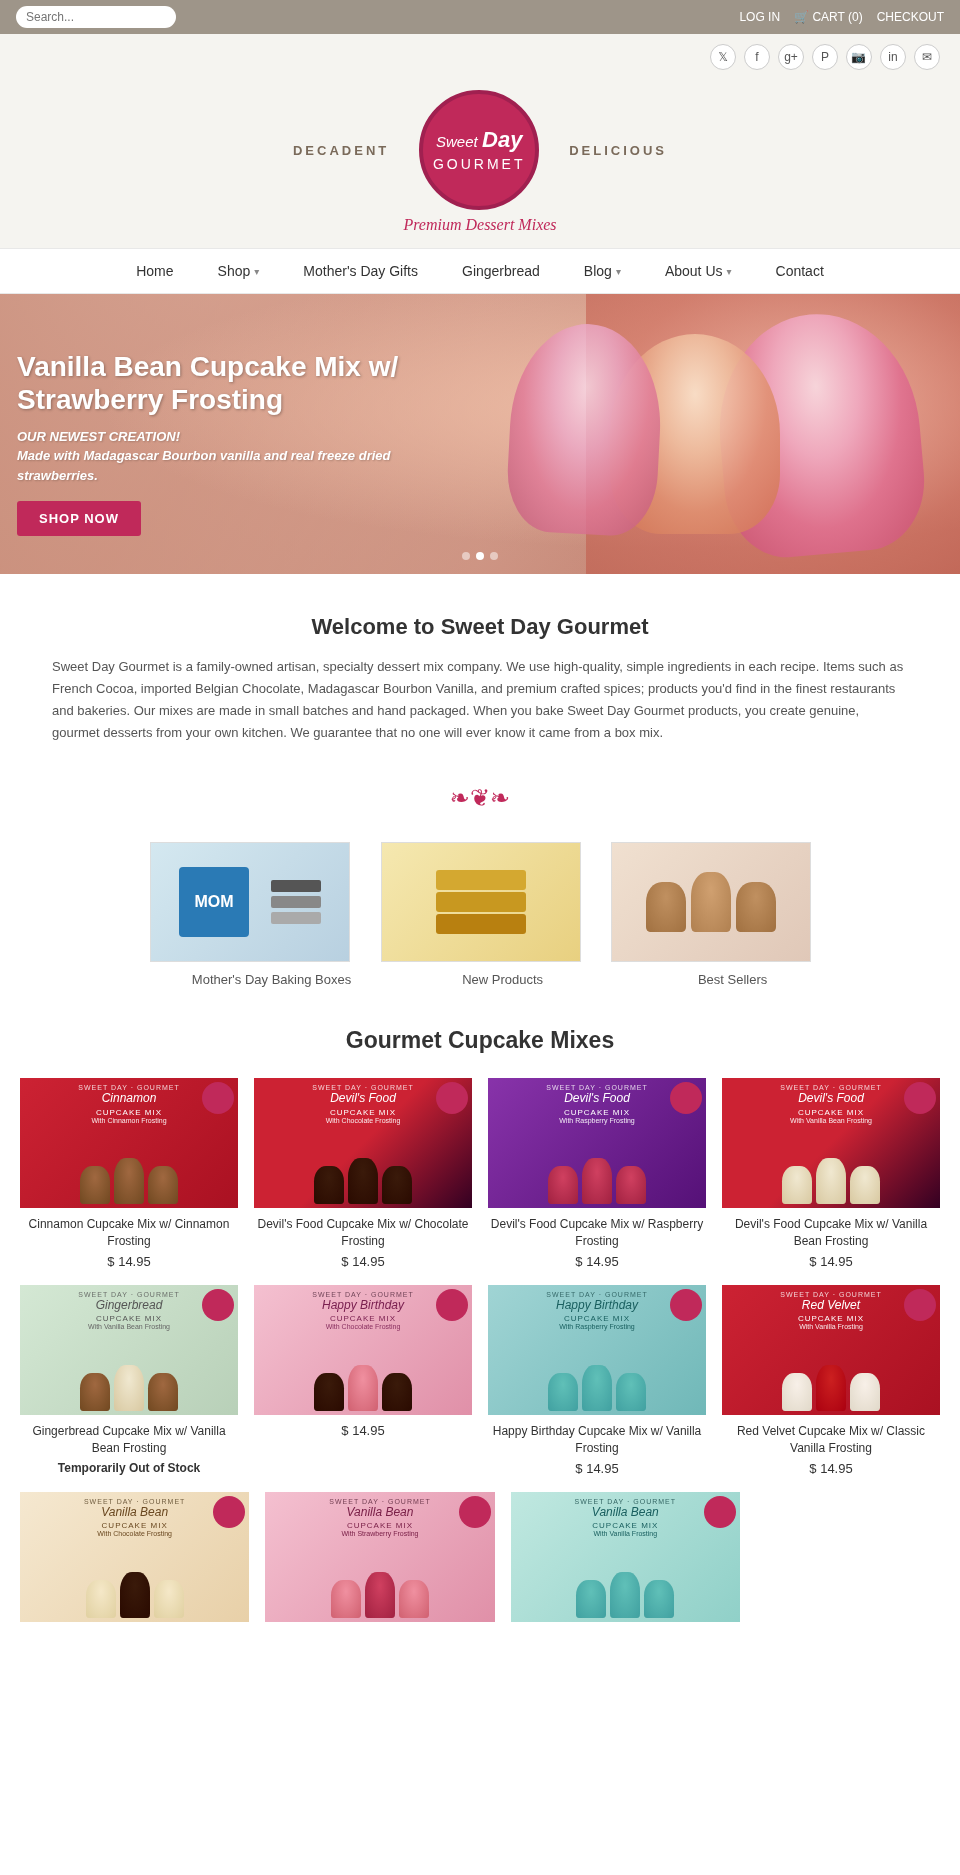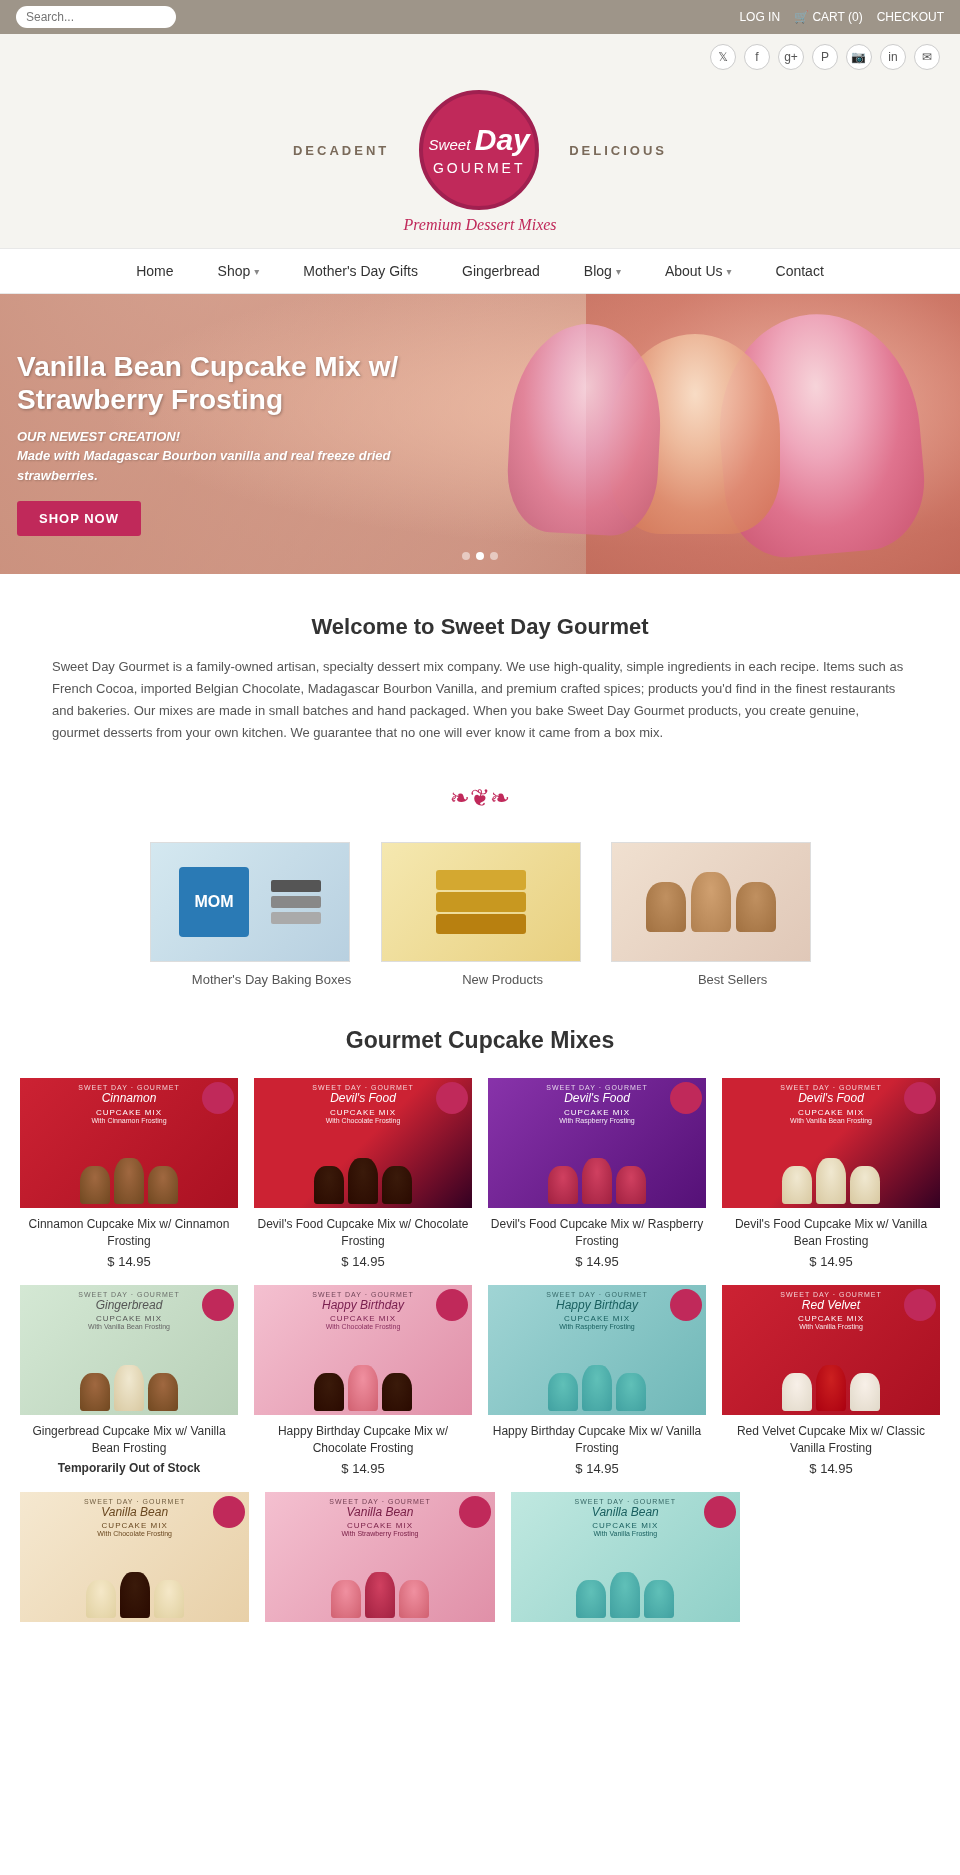--- a/index.html
+++ b/index.html
@@ -80,21 +80,21 @@
       margin: 0 30px;
       position: relative;
       border: 4px solid #a02050;
     }
     .logo-badge-inner {
       color: #fff;
       text-align: center;
       line-height: 1.2;
     }
     .logo-badge-inner .script { font-size: 15px; font-style: italic; }
-    .logo-badge-inner .big { font-size: 30px; font-weight: bold; font-style: italic; }
+    .logo-badge-inner .big { font-size: 22px; font-weight: bold; font-style: italic; }
     .logo-badge-inner .gourmet { font-size: 14px; letter-spacing: 3px; text-transform: uppercase; margin-top: 2px; }
     .tagline {
       font-size: 16px;
       color: #c0295a;
       font-style: italic;
       margin-top: 6px;
       font-family: Georgia, serif;
     }
 
     
@@ -642,21 +642,20 @@
           <span class="box-label-type" style="color:#7a2050">CUPCAKE MIX</span>
           <span class="box-label-sub" style="color:#8a3060">With Chocolate Frosting</span>
         </div>
         <div class="box-badge"></div>
         <div class="product-mini-cupcakes">
           <div class="pmc pmc-chocolate"></div>
           <div class="pmc pmc-pink" style="height:46px;"></div>
           <div class="pmc pmc-chocolate"></div>
         </div>
       </div>
-      <div class="product-name">Happy Birthday Cupcake Mix w/ Chocolate Frosting</div>
       <div class="product-price">$ 14.95</div>
     </div>
 
     <div class="product-card">
       <div class="product-img box-teal">
         <div class="product-box-label">
           <span class="box-label-brand" style="color:rgba(30,80,80,0.8)">SWEET DAY · GOURMET</span>
           <span class="box-label-name" style="color:#1a6060">Happy Birthday</span>
           <span class="box-label-type" style="color:#1a6060">CUPCAKE MIX</span>
           <span class="box-label-sub" style="color:#1a6060">With Raspberry Frosting</span>

